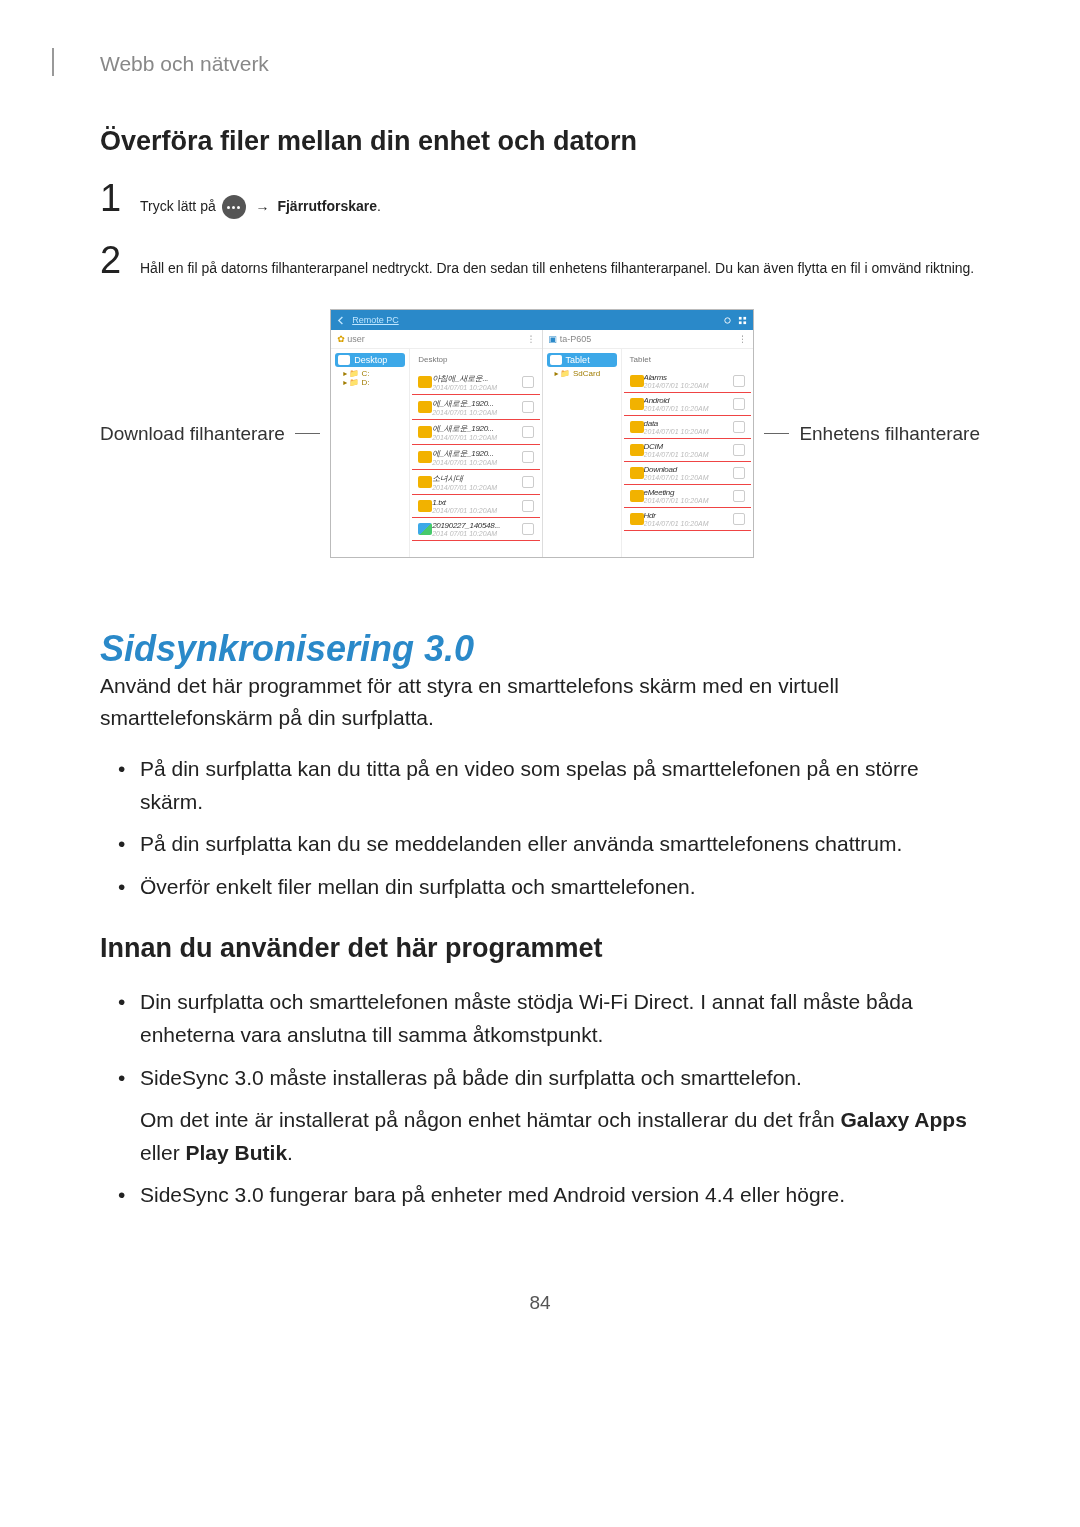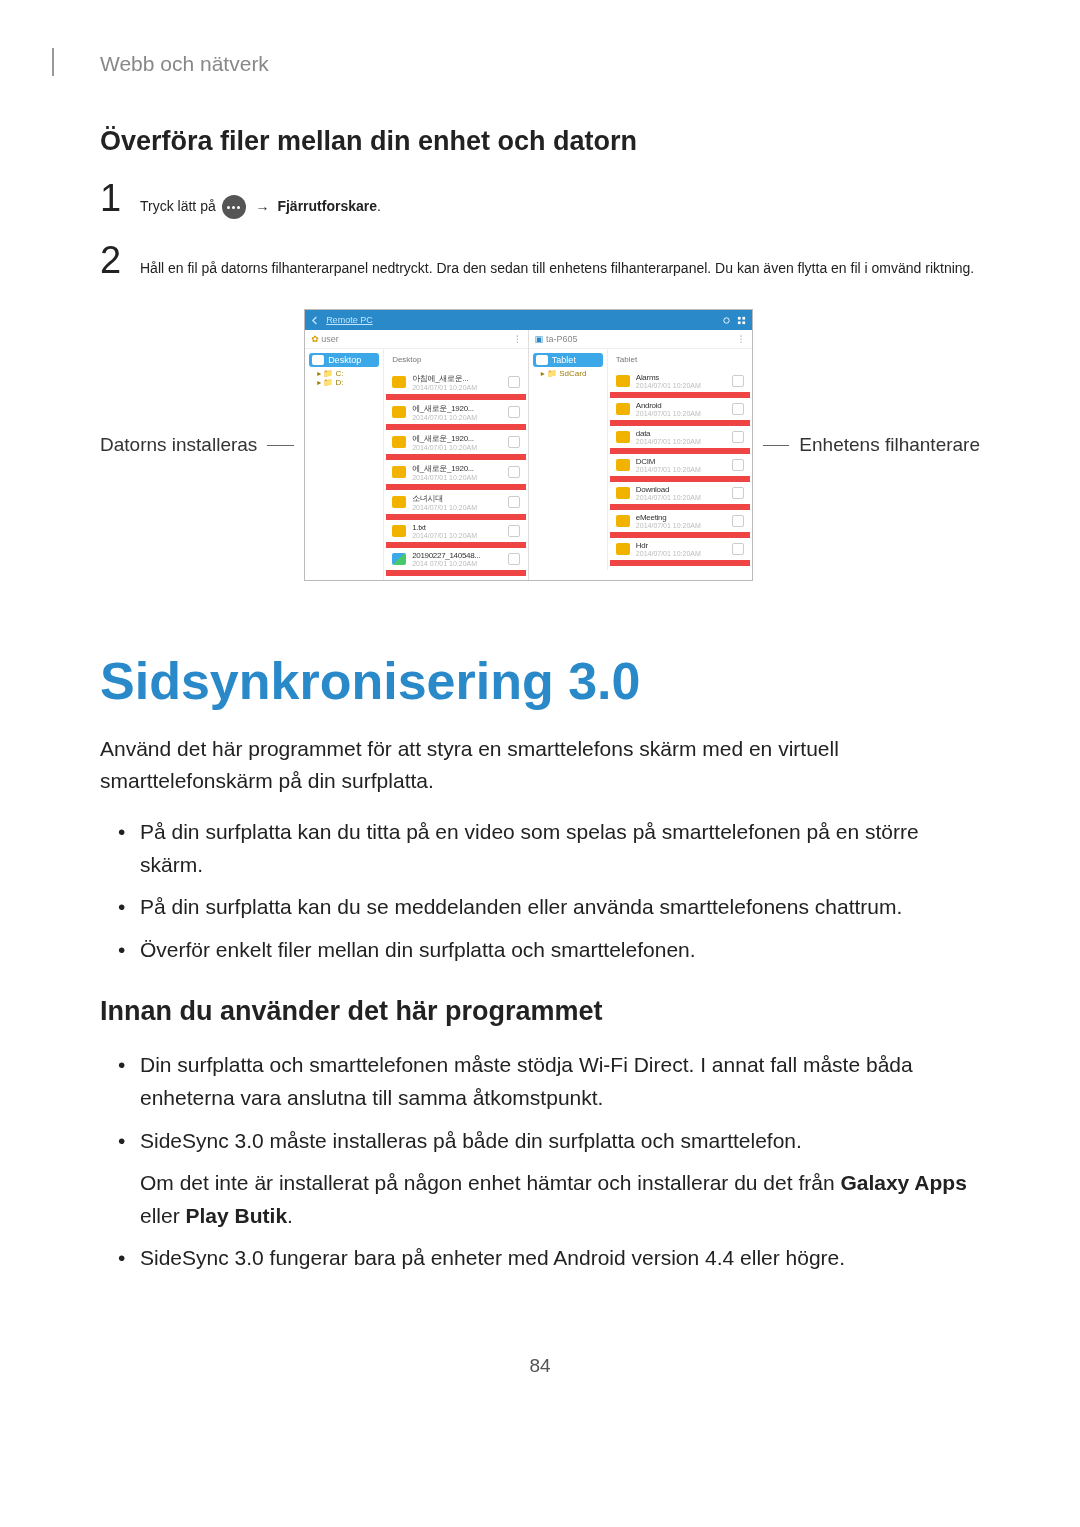--- a/index.html
+++ b/index.html
@@ -178,23 +178,23 @@
     padding: 4px 2px;
   }
   .list-head {
     font-size: 8px;
     color: #777;
     padding: 2px 6px 6px 6px;
   }
   .file-row {
     display: flex;
     align-items: center;
-    gap: 6px;
     padding: 3px 6px;
-    border-bottom: 6px solid #ef4444;
+    border-bottom: 1px solid #ef4444;
+    font-style: italic;
   }
   .ficon {
     width: 14px;
     height: 12px;
     background: #f2b200;
     border-radius: 2px;
     flex-shrink: 0;
   }
   .ficon.img {
     background: linear-gradient(135deg, #3ca8e8 50%, #47c96b 50%);
@@ -217,25 +217,25 @@
     overflow: hidden;
   }
   .fcheck {
     width: 10px;
     height: 10px;
     border: 1px solid #ccc;
     border-radius: 2px;
     flex-shrink: 0;
   }
   .big-heading {
-    font-size: 52px;
+    font-size: 36px;
     font-weight: 700;
     color: #2a89c9;
     margin-top: 70px;
-    margin-bottom: 22px;
+    font-style: italic;
   }
   .body-text {
     font-size: 21px;
     line-height: 1.5;
     margin-bottom: 20px;
   }
   ul.bullets {
     list-style: none;
     padding: 0;
     margin: 0 0 30px 0;
@@ -287,21 +287,21 @@
         <span class="bold">Fjärrutforskare</span><span>.</span>
       </div>
     </div>
     <div class="numbered-item">
       <div class="num">2</div>
       <div class="num-body">Håll en fil på datorns filhanterarpanel nedtryckt. Dra den sedan till enhetens filhanterarpanel. Du kan även flytta en fil i omvänd riktning.</div>
     </div>
   </div>
 
   <div class="figure-wrap">
-    <span class="figure-label">Datorns installeras</span>
+    <span class="figure-label">Download filhanterare</span>
     <span class="figure-line"></span>
 
     <div class="app-window">
       <div class="app-titlebar">
         <div class="app-titlebar-left">
           <span class="tb-icon">
             <svg viewBox="0 0 10 10">
                 <path d="M6 1 L2 5 L6 9" stroke="#bfe6ff" stroke-width="1.5" fill="none"></path>
               </svg>
           </span>

